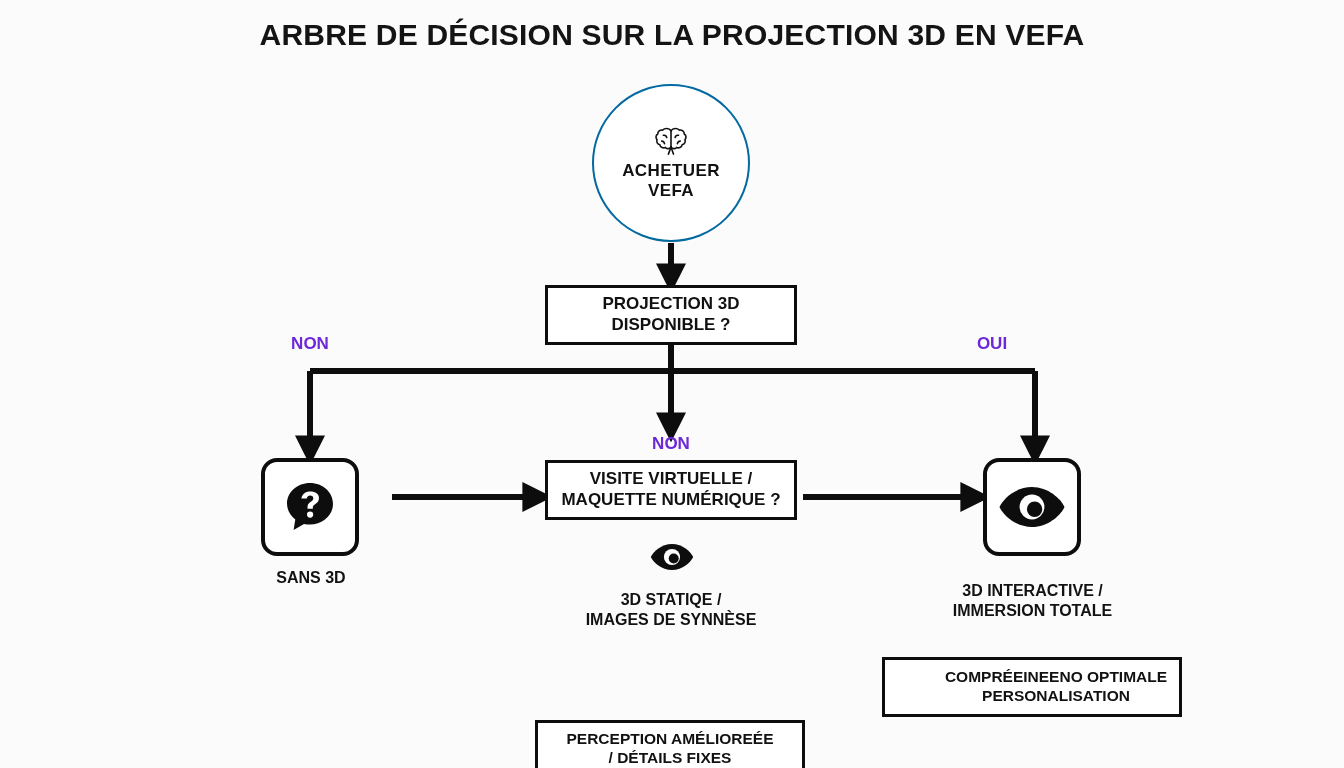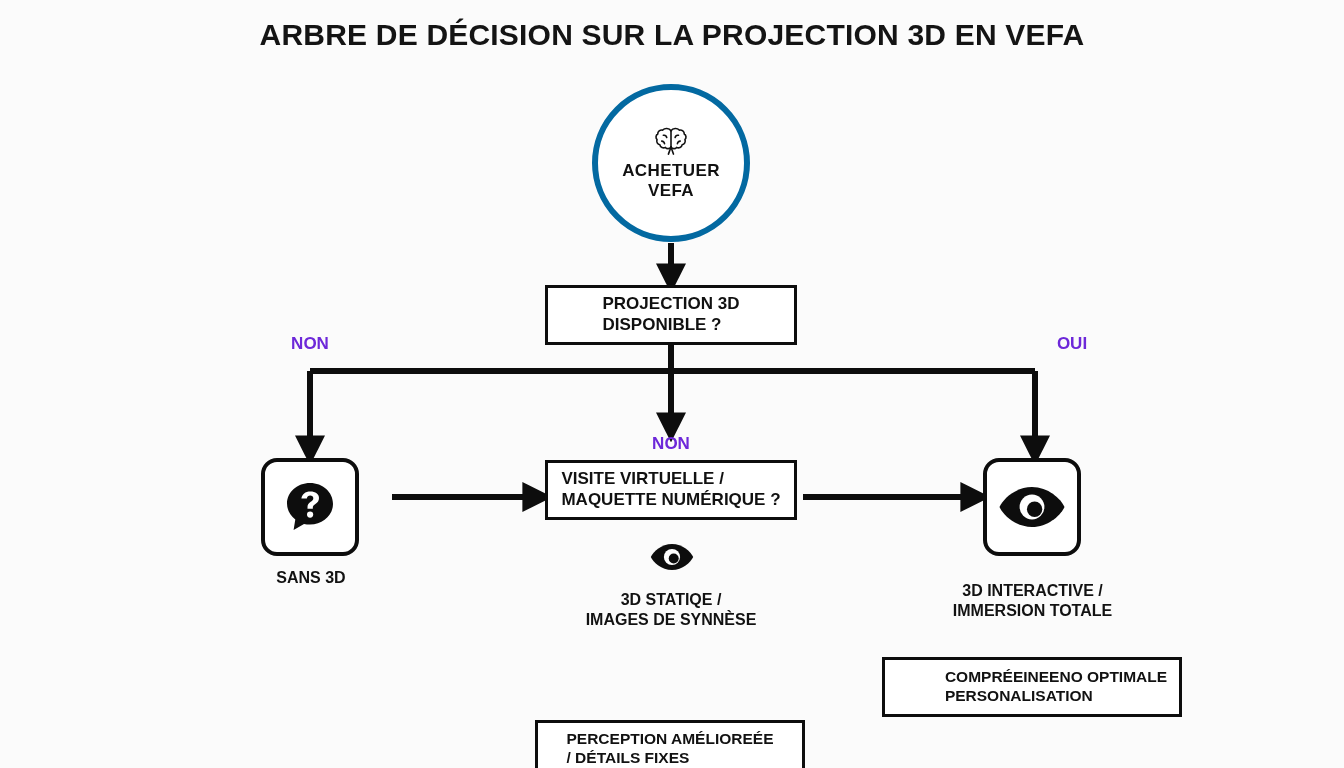--- a/index.html
+++ b/index.html
@@ -30,21 +30,21 @@
     color: #141414;
     white-space: nowrap;
   }
   
   #root-node {
     position: absolute;
     left: 592px;
     top: 84px;
     width: 158px;
     height: 158px;
-    border: 6px solid #0369a1;
+    border: 2px solid #0369a1;
     border-radius: 50%;
     background: #ffffff;
     box-sizing: border-box;
     display: flex;
     flex-direction: column;
     align-items: center;
     justify-content: center;
   }
   #root-node .brain {
     width: 38px;
@@ -61,20 +61,21 @@
   }
   
   .box {
     position: absolute;
     border: 3px solid #0d0d0d;
     background: #ffffff;
     box-sizing: border-box;
     display: flex;
     align-items: center;
     justify-content: center;
+    text-align: center;
     font-weight: 700;
     color: #111111;
     line-height: 1.22;
   }
   #box-projection {
     left: 545px;
     top: 285px;
     width: 252px;
     height: 60px;
     font-size: 17px;
@@ -160,21 +161,21 @@
   }
   
   .branch-label {
     position: absolute;
     font-weight: 700;
     font-size: 17px;
     color: #6d28d9;
     text-align: center;
   }
   #label-non-left { left: 262px; top: 334px; width: 96px; }
-  #label-oui-right { left: 1024px; top: 334px; width: 96px; }
+  #label-oui-right { left: 944px; top: 334px; width: 96px; }
   #label-non-mid { left: 623px; top: 434px; width: 96px; }
   
   #connectors {
     position: absolute;
     left: 0;
     top: 0;
     width: 1344px;
     height: 768px;
     pointer-events: none;
   }

